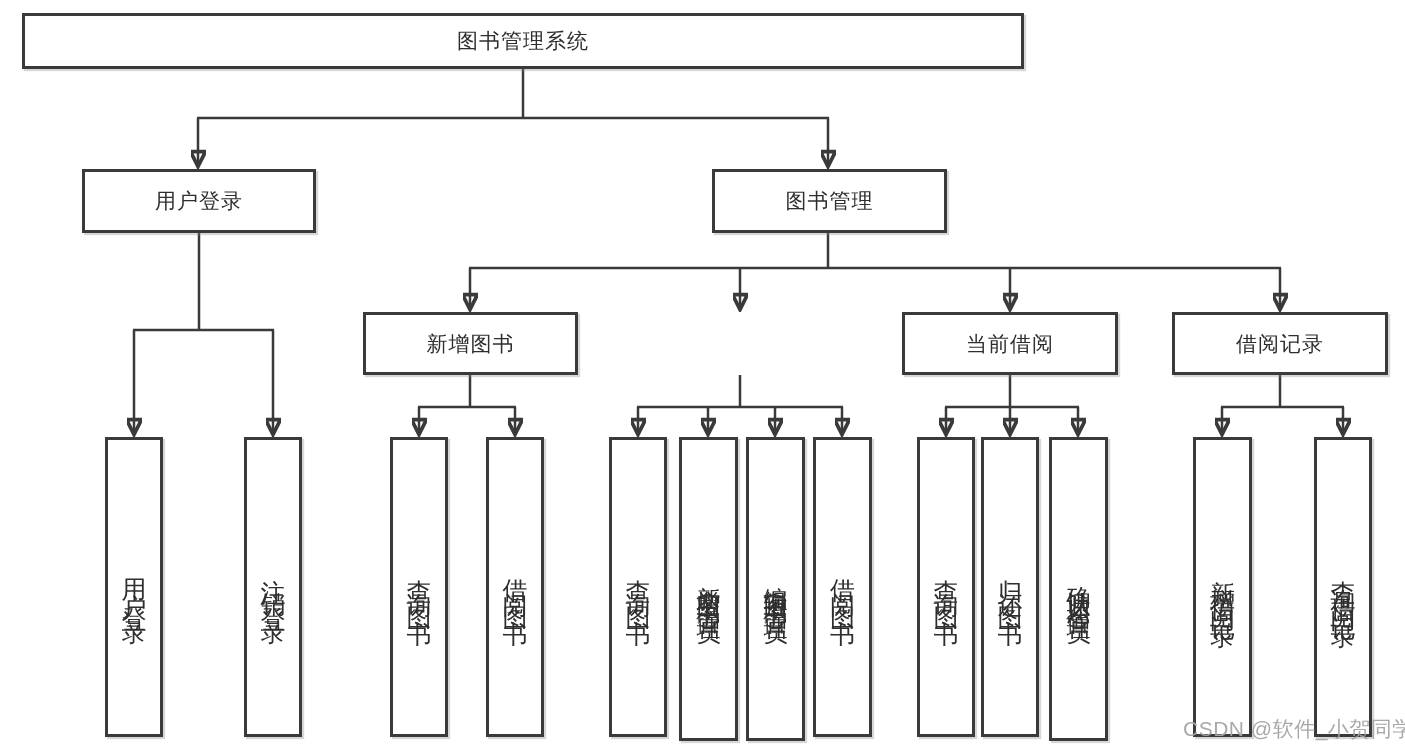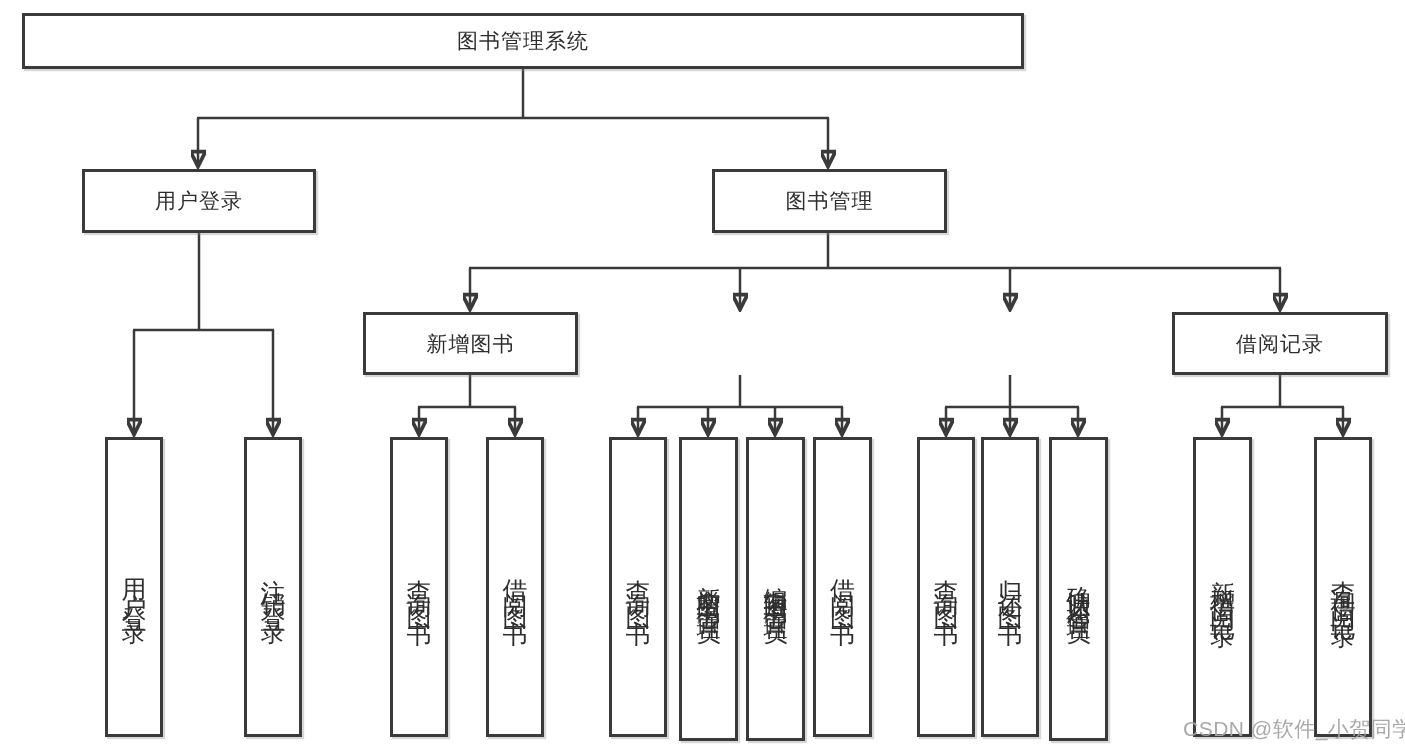--- a/index.html
+++ b/index.html
@@ -101,20 +101,23 @@
   <div class="box h-label" style="left:82px;top:169px;width:234px;height:64px;">
     <span>用户登录</span>
   </div>
   <div class="box h-label" style="left:712px;top:169px;width:235px;height:64px;">
     <span>图书管理</span>
   </div>
 
   <div class="box h-label" style="left:363px;top:312px;width:215px;height:63px;">
     <span>新增图书</span>
   </div>
+  <div class="box h-label" style="left:902px;top:312px;width:216px;height:63px;">
+    <span>当前借阅</span>
+  </div>
   <div class="box h-label" style="left:1172px;top:312px;width:216px;height:63px;">
     <span>借阅记录</span>
   </div>
 
   <div class="box leaf v4" style="left:105px;top:437px;width:58px;height:300px;">
     <span>用户登录</span>
   </div>
   <div class="box leaf v4" style="left:244px;top:437px;width:58px;height:300px;">
     <span>注销登录</span>
   </div>

